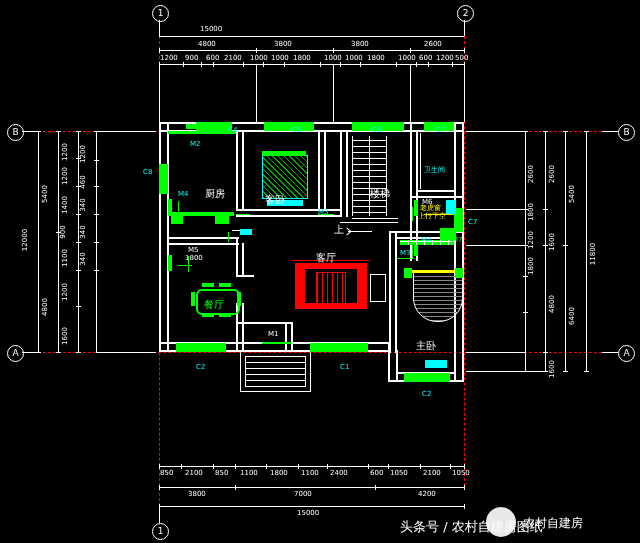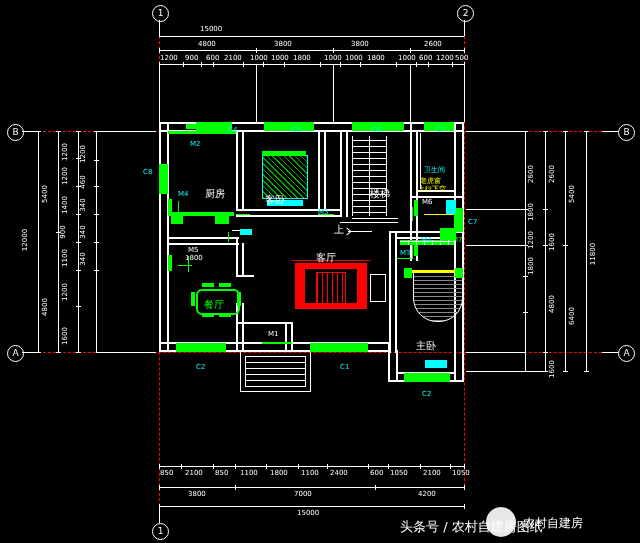--- a/index.html
+++ b/index.html
@@ -3,21 +3,21 @@
 <meta charset="utf-8">
 <style>
   html,body{margin:0;padding:0;background:#000;}
   body{width:640px;height:543px;overflow:hidden;font-family:"DejaVu Sans","Liberation Sans",sans-serif;}
   #stage{position:relative;width:640px;height:543px;background:#000;}
   .abs{position:absolute;}
   .dim{color:#ffffff;font-size:7px;line-height:8px;white-space:nowrap;}
   .dimv{color:#ffffff;font-size:7px;line-height:8px;white-space:nowrap;transform-origin:center center;}
   .lbl-room{color:#ffffff;font-size:10px;line-height:11px;white-space:nowrap;}
   .lbl-small{color:#ffffff;font-size:7px;line-height:8px;white-space:nowrap;}
-  .lbl-yellow{color:#ffff00;font-size:7px;line-height:8px;white-space:nowrap;}
+  .lbl-yellow{color:#ffff00;font-size:7px;line-height:8px;white-space:nowrap;margin-top:27px;}
   .wline{position:absolute;background:#ffffff;}
   .gline{position:absolute;background:#00ff00;}
   .yline{position:absolute;background:#ffff00;}
   .dashed-h{position:absolute;height:0;border-top:1px dashed #ff0000;}
   .dashed-v{position:absolute;width:0;border-left:1px dashed #ff0000;}
   .bub{position:absolute;width:15px;height:15px;border:1px solid #ffffff;border-radius:50%;
        color:#ffffff;font-size:9px;line-height:15px;text-align:center;}
   .tick{position:absolute;width:1px;height:5px;background:#ffffff;}
   .tickv{position:absolute;height:1px;width:5px;background:#ffffff;}
   .watermark{position:absolute;color:#ffffff;font-size:12px;}

